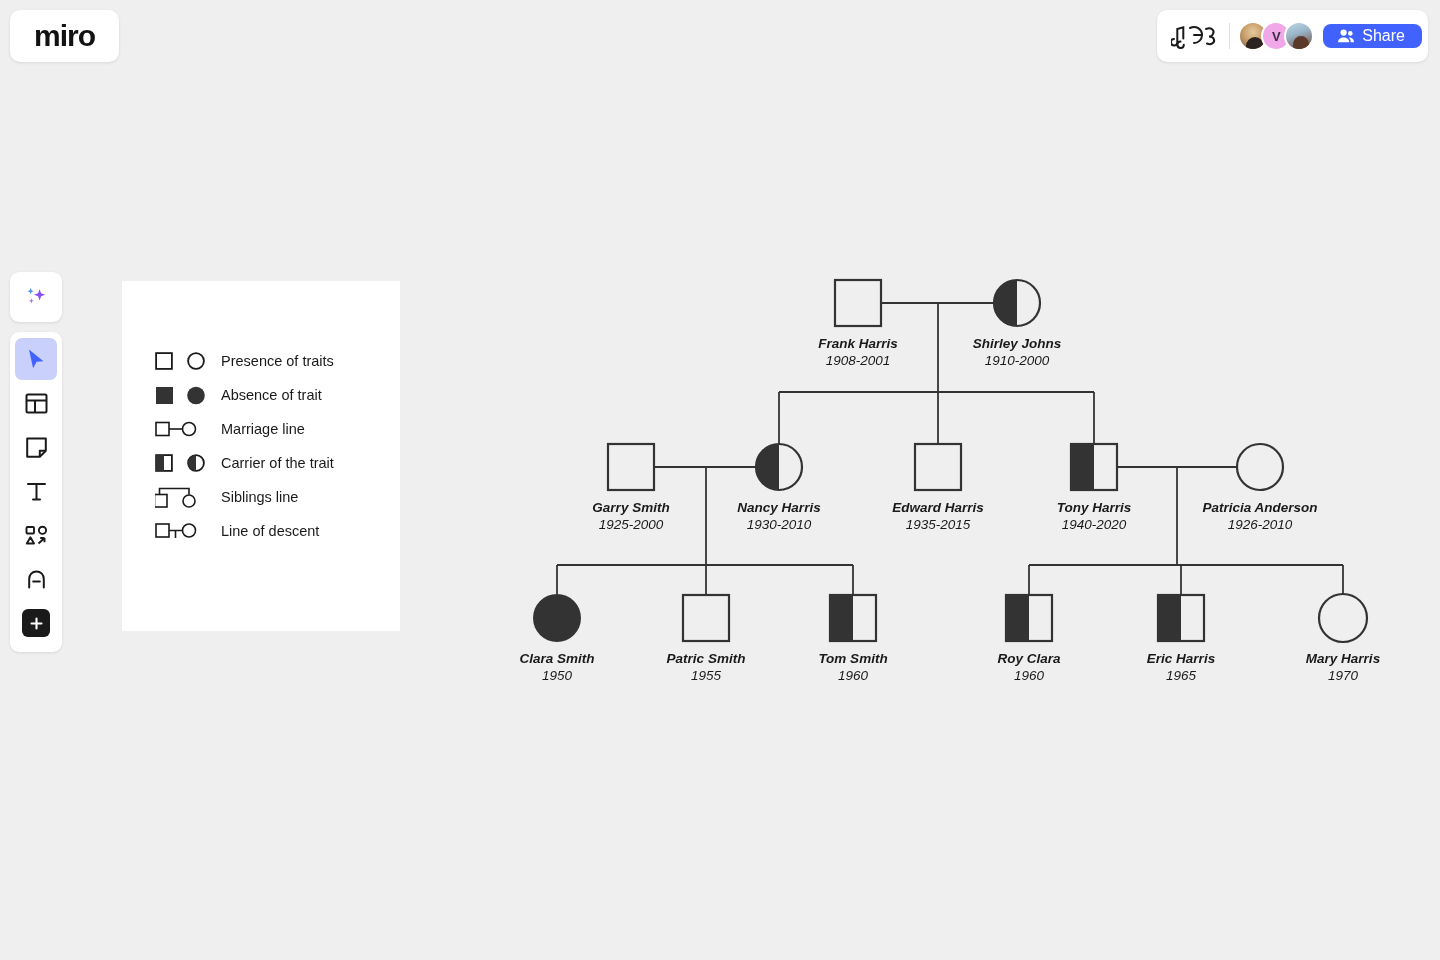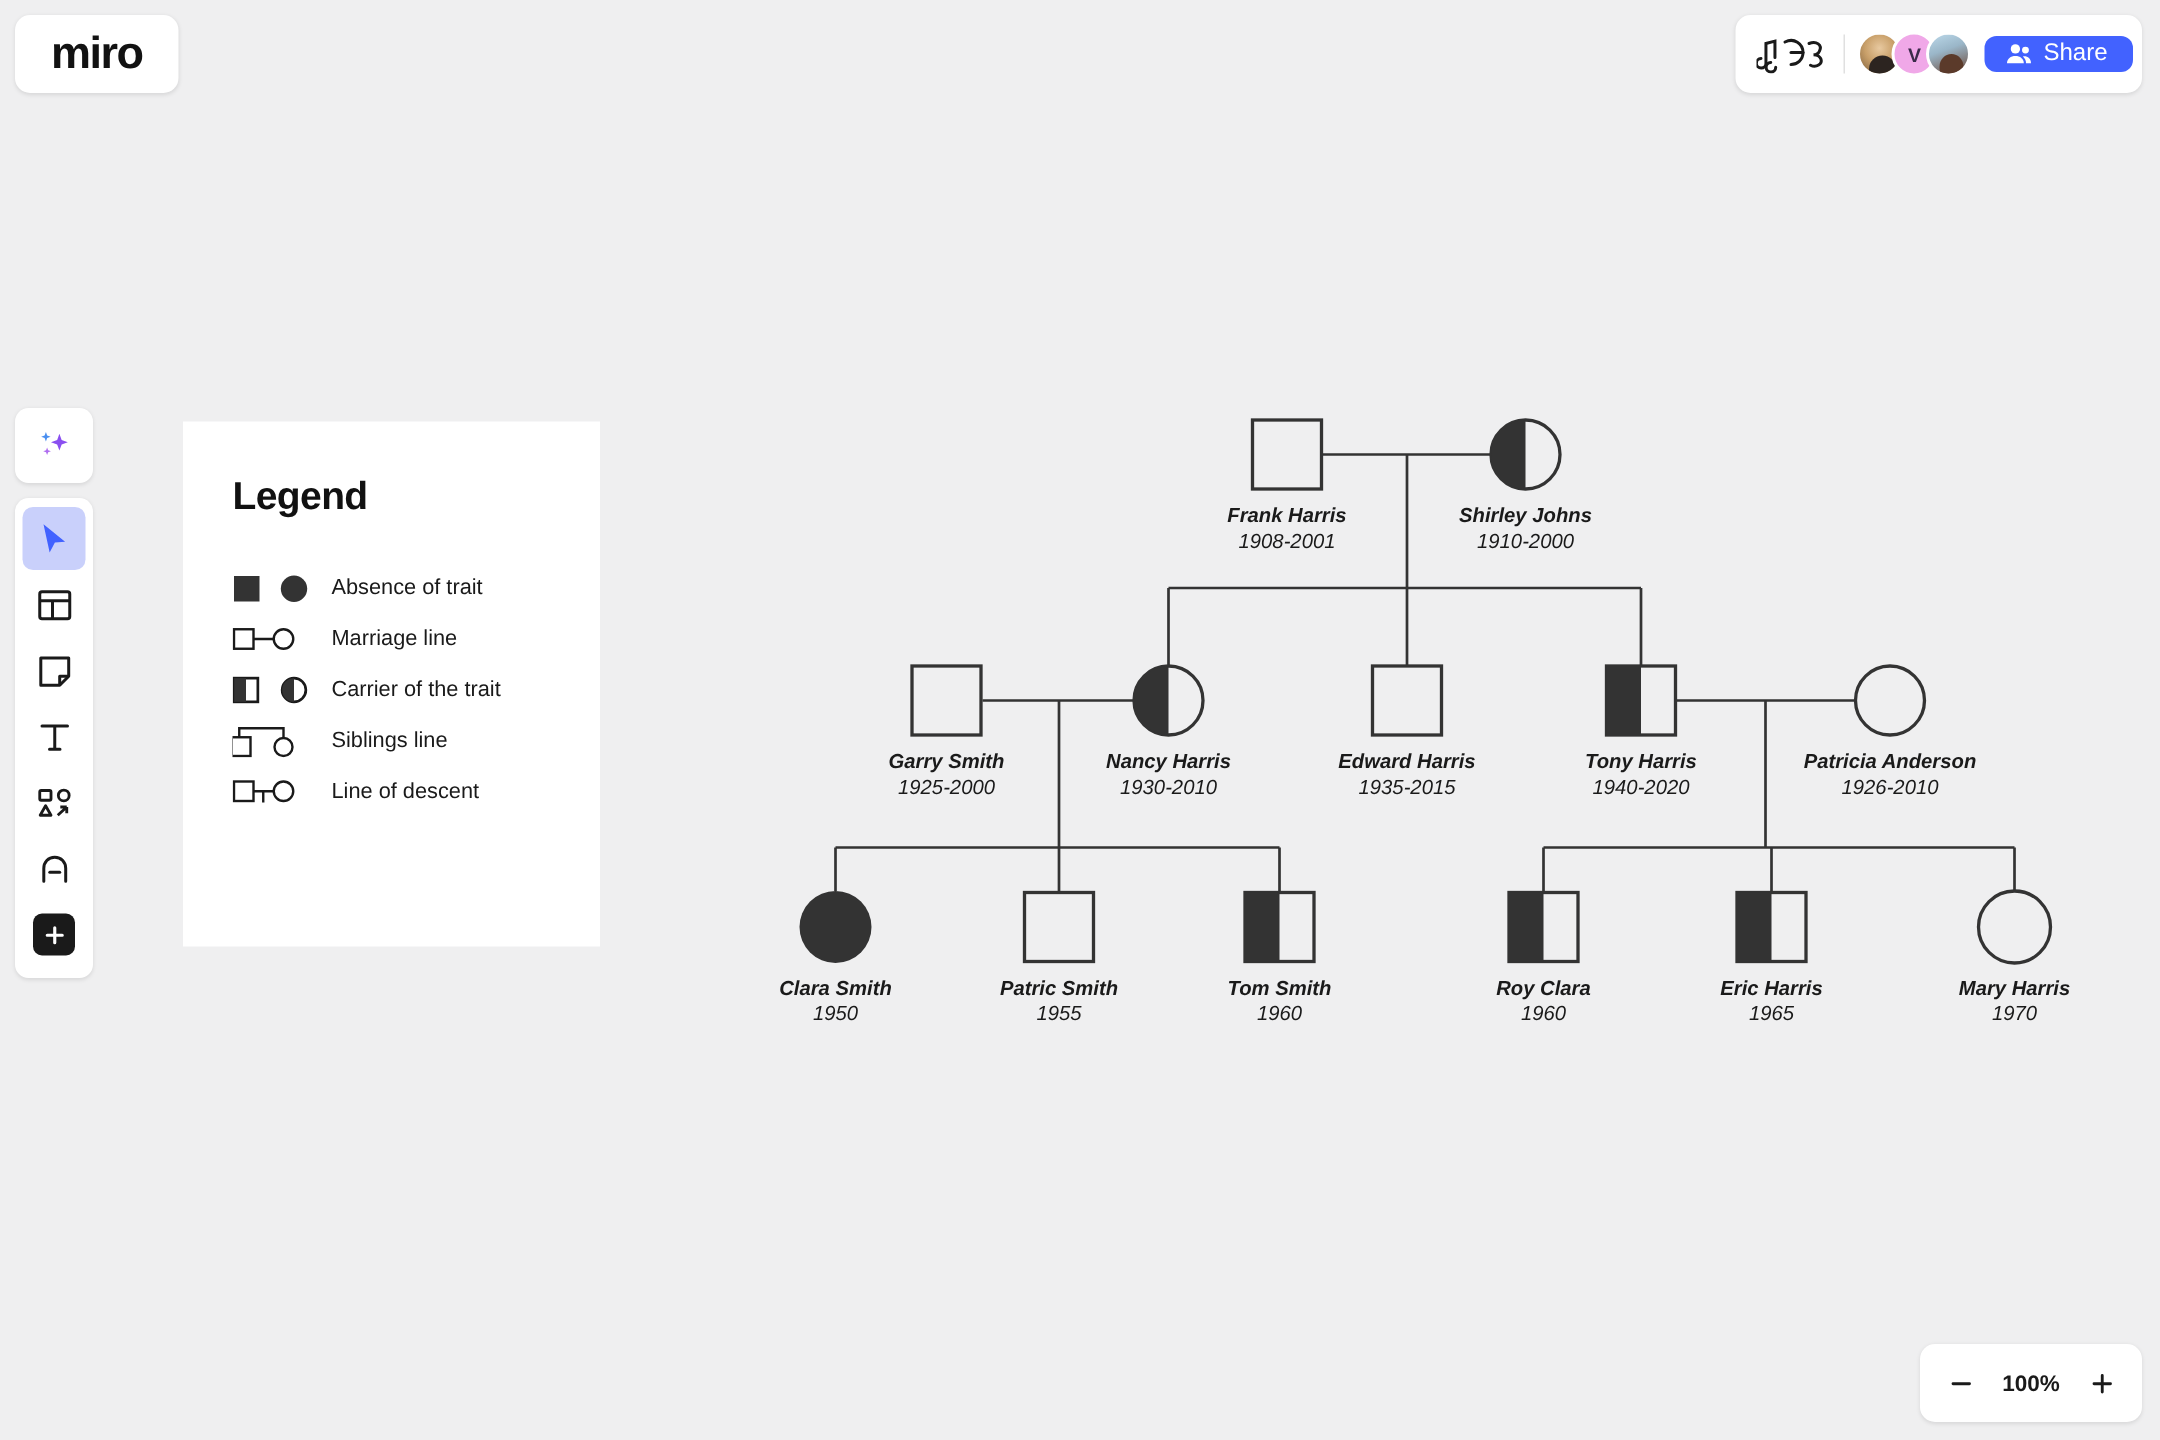--- a/index.html
+++ b/index.html
@@ -223,38 +223,33 @@
 
     <div class="tool">
       <div class="tool-plus">
         <svg width="15" height="15" viewBox="0 0 15 15" stroke="#fff" stroke-width="2.1" stroke-linecap="round">
           <path d="M7.5 2.5v10M2.5 7.5h10"></path>
         </svg>
       </div>
     </div>
   </div>
 
-  <div class="zoombar">
-    <div class="zoom-btn">
-      <svg width="17" height="17" viewBox="0 0 17 17" stroke="#1a1a1a" stroke-width="1.9" stroke-linecap="round">
-          <path d="M3 8.5h11"></path>
-        </svg>
-    </div>
-    <div class="zoom-val">100%</div>
-    <div class="zoom-btn">
-      <svg width="17" height="17" viewBox="0 0 17 17" stroke="#1a1a1a" stroke-width="1.9" stroke-linecap="round">
-          <path d="M8.5 3v11M3 8.5h11"></path>
-        </svg>
-    </div>
-  </div>
 
   <div class="legend">
-    <div class="legend-title">Legend</div>
     <div class="legend-rows">
 
+      <div class="legend-row">
+        <span class="legend-glyph">
+          <svg width="54" height="20" viewBox="0 0 54 20" fill="none" stroke="#1a1a1a" stroke-width="1.8">
+            <rect x="1.1" y="2.1" width="15.8" height="15.8"></rect>
+            <circle cx="41" cy="10" r="7.9"></circle>
+          </svg>
+        </span>
+        <span class="legend-label">Presence of traits</span>
+      </div>
 
       <div class="legend-row">
         <span class="legend-glyph">
           <svg width="54" height="20" viewBox="0 0 54 20" fill="#333">
             <rect x="1" y="2" width="17" height="17"></rect>
             <circle cx="41" cy="10.5" r="8.8"></circle>
           </svg>
         </span>
         <span class="legend-label">Absence of trait</span>
       </div>

